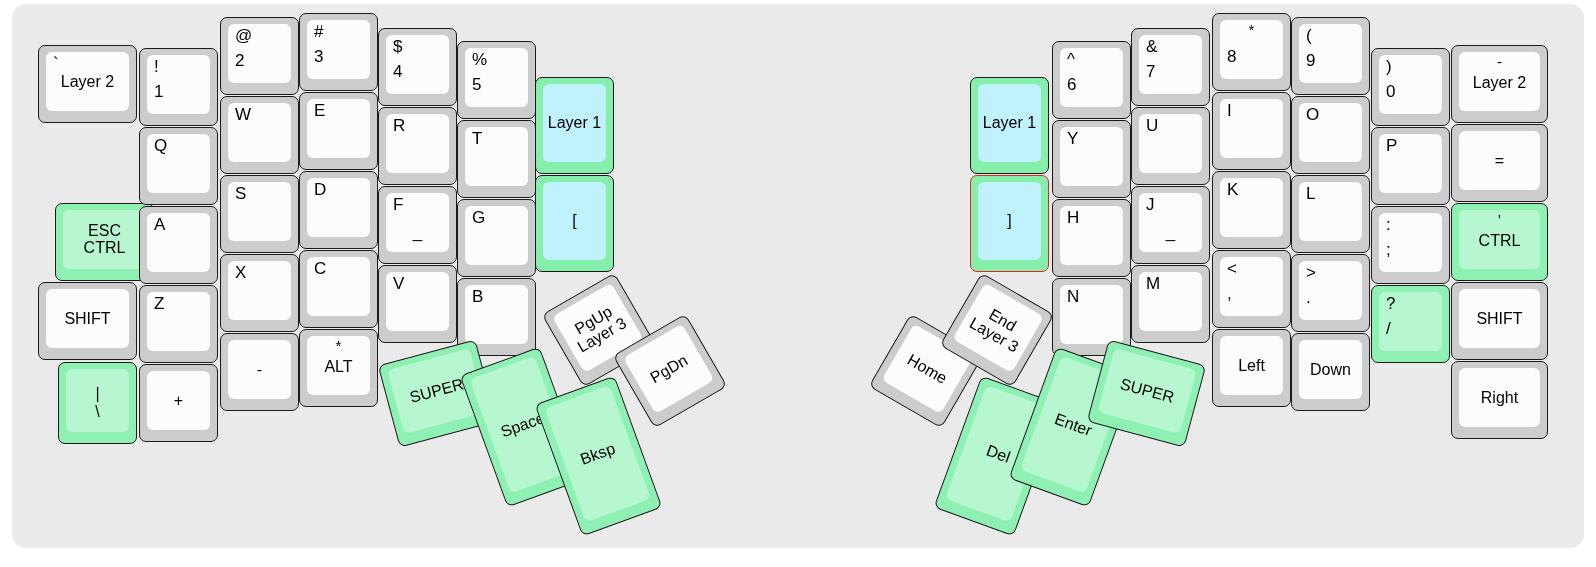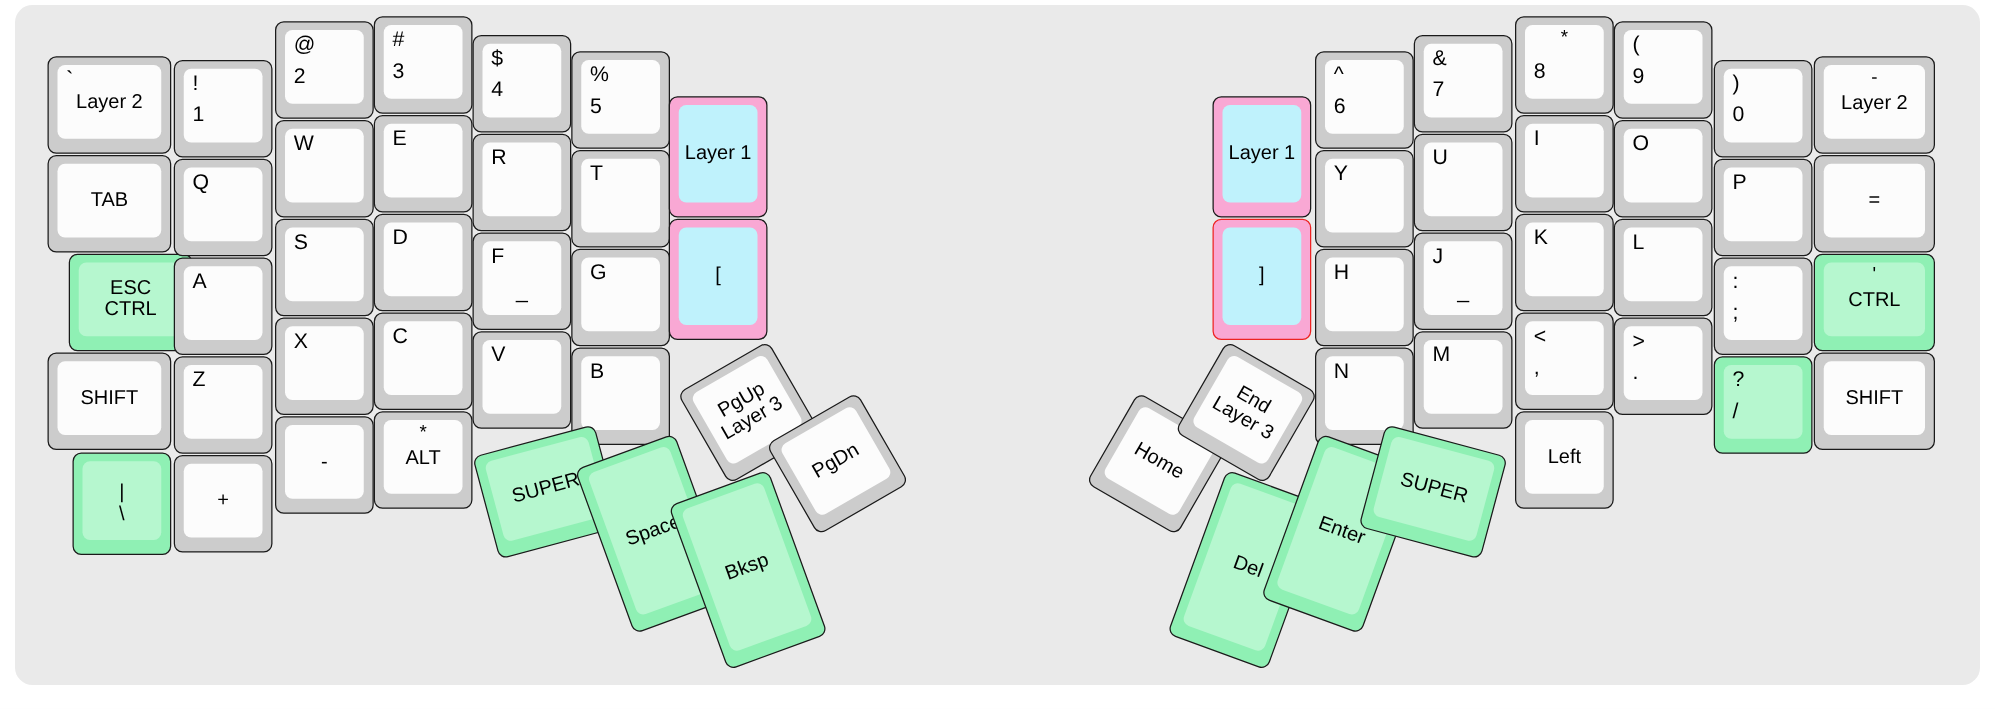--- a/index.html
+++ b/index.html
@@ -11,21 +11,21 @@
   #kb{position:absolute;left:0;top:0;width:1596px;height:567px;}
 
   .key{position:absolute;box-sizing:border-box;
        background:#cccccc;border:1.6px solid #1a1a1a;border-radius:7px;
        display:flex;align-items:center;justify-content:center;}
   .cap{position:absolute;left:7px;top:6px;right:7px;bottom:11px;
        background:#fcfcfc;border-radius:6px;
        display:flex;flex-direction:column;}
   .key.green{background:#8ff0b4;}
   .key.green > .cap{background:#b6f7cf;}
-  .key.cyan{background:#f9a8d4;}
+  .key.cyan{background:#86efac;}
   .key.cyan > .cap{background:#bff2fc;}
   .key.sel{border-color:#ee2222;}
 
   
   .cap .tl{position:absolute;left:7px;top:3px;font-size:17px;color:#000;line-height:1.05;}
   .cap .bl{position:absolute;left:7px;top:28px;font-size:17px;color:#000;line-height:1.05;}
   .cap .ctr{position:absolute;left:0;right:0;top:50%;transform:translateY(-50%);
              text-align:center;font-size:16px;color:#000;line-height:1.12;}
   .cap .tc{position:absolute;left:0;right:0;top:1px;text-align:center;font-size:15px;color:#000;}
   .cap .ctr2{position:absolute;left:0;right:0;top:50%;transform:translateY(-42%);
@@ -41,25 +41,20 @@
 
 <div id="board"></div>
 <div id="kb">
     <div style="position: absolute; left: 0px; top: 0px; width: 100%; height: 100%;">
       <div class="key" style="left: 38px; top: 45px; width: 99px; height: 78px;">
         <div class="cap">
           <div class="tl">`</div>
           <div class="ctr">Layer 2</div>
         </div>
       </div>
-      <div class="key" style="left: 38px; top: 124px; width: 99px; height: 78px;">
-        <div class="cap">
-          <div class="ctr">TAB</div>
-        </div>
-      </div>
       <div class="key green" style="left: 55px; top: 203px; width: 99px; height: 78px;">
         <div class="cap">
           <div class="ctr">ESC<br>CTRL</div>
         </div>
       </div>
       <div class="key" style="left: 38px; top: 282px; width: 99px; height: 78px;">
         <div class="cap">
           <div class="ctr">SHIFT</div>
         </div>
       </div>
@@ -322,20 +317,25 @@
         <div class="cap">
           <div class="tl">L</div>
         </div>
       </div>
       <div class="key" style="left: 1291px; top: 254px; width: 79px; height: 78px;">
         <div class="cap">
           <div class="tl">&gt;</div>
           <div class="bl">.</div>
         </div>
       </div>
+      <div class="key" style="left: 1291px; top: 333px; width: 79px; height: 78px;">
+        <div class="cap">
+          <div class="ctr">Down</div>
+        </div>
+      </div>
       <div class="key" style="left: 1371px; top: 48px; width: 79px; height: 78px;">
         <div class="cap">
           <div class="tl">)</div>
           <div class="bl">0</div>
         </div>
       </div>
       <div class="key" style="left: 1371px; top: 127px; width: 79px; height: 78px;">
         <div class="cap">
           <div class="tl">P</div>
         </div>
@@ -367,20 +367,25 @@
         <div class="cap">
           <div class="tc">'</div>
           <div class="ctr2">CTRL</div>
         </div>
       </div>
       <div class="key" style="left: 1451px; top: 282px; width: 97px; height: 78px;">
         <div class="cap">
           <div class="ctr">SHIFT</div>
         </div>
       </div>
+      <div class="key" style="left: 1451px; top: 361px; width: 97px; height: 78px;">
+        <div class="cap">
+          <div class="ctr">Right</div>
+        </div>
+      </div>
       <div class="key rot" style="left: 884px; top: 329px; width: 84px; height: 84px; transform: rotate(30deg);">
         <div class="cap">
           <div class="ctr">Home</div>
         </div>
       </div>
       <div class="key rot" style="left: 955px; top: 288px; width: 84px; height: 84px; transform: rotate(30deg);">
         <div class="cap">
           <div class="ctr">End<br>Layer 3</div>
         </div>
       </div>

